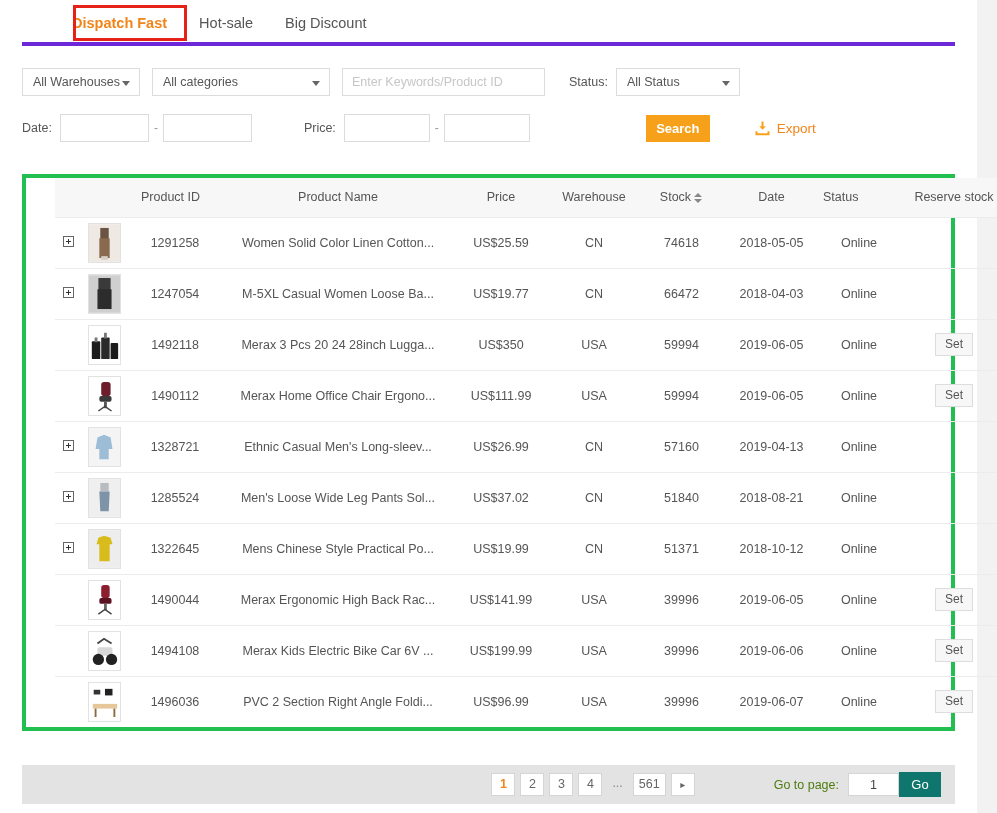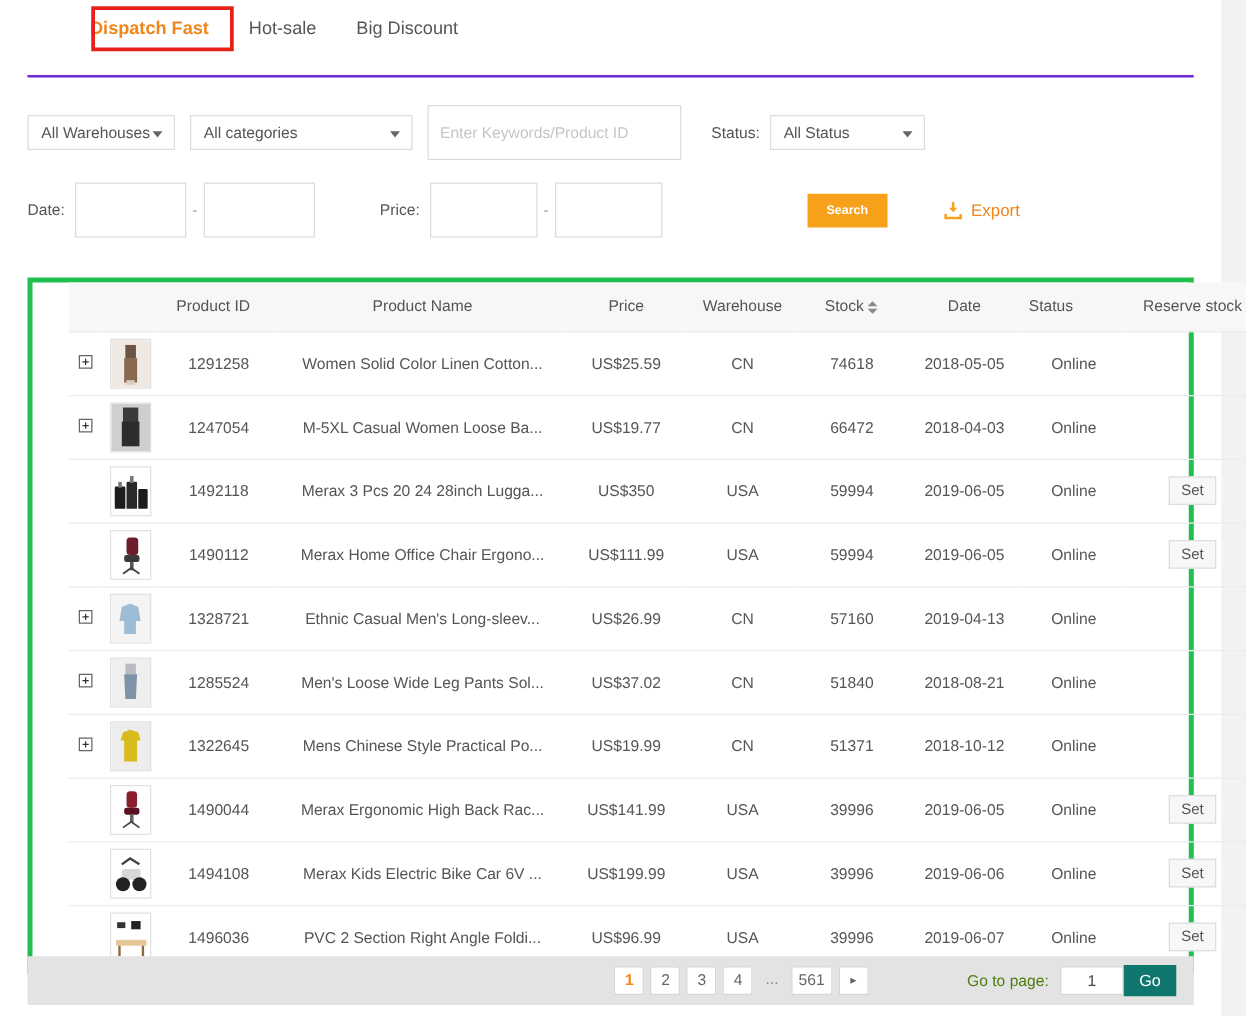--- a/index.html
+++ b/index.html
@@ -19,22 +19,22 @@
   .sheet {
     position: absolute;
     left: 0; top: 0;
     width: 977px; height: 813px;
     background: #ffffff;
   }
 
   
   .tabbar {
     position: relative;
-    height: 62px;
-    border-bottom: 2px solid #6d28d9;
+    height: 46px;
+    border-bottom: 4px solid #6d28d9;
     margin: 0 22px;
   }
   .tabs {
     display: flex;
     align-items: center;
     height: 46px;
     padding-left: 34px;
   }
   .tab {
     font-size: 14.5px;
@@ -82,21 +82,21 @@
     width: 0; height: 0;
     border-left: 4px solid transparent;
     border-right: 4px solid transparent;
     border-top: 5px solid #666;
   }
   .sel.w-warehouse { width: 118px; margin-right: 12px; }
   .sel.w-category  { width: 178px; margin-right: 12px; }
   .sel.w-status    { width: 124px; }
 
   .txt {
-    height: 44px;
+    height: 28px;
     border: 1px solid #dcdcdc;
     background: #fff;
     font-size: 12.5px;
     color: #444;
     padding: 0 9px;
     outline: none;
     font-family: "Liberation Sans", sans-serif;
   }
   .txt::placeholder { color: #c6c6c6; }
   .txt.w-keyword { width: 203px; margin-right: 24px; }
@@ -113,21 +113,21 @@
     color: #999;
     font-size: 12px;
     padding: 0 5px;
   }
   .sp-price { width: 52px; }
 
   .btn-search {
     width: 64px; height: 27px;
     background: #f7a11a;
     color: #fff;
-    font-size: 10px;
+    font-size: 13px;
     font-weight: bold;
     border: none;
     cursor: pointer;
     margin-left: 116px;
     font-family: "Liberation Sans", sans-serif;
   }
   .export {
     display: flex;
     align-items: center;
     margin-left: 44px;

